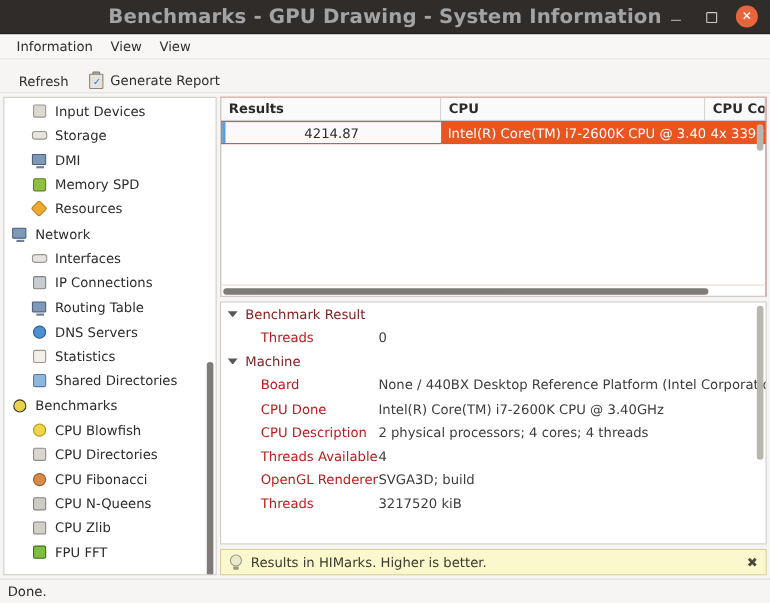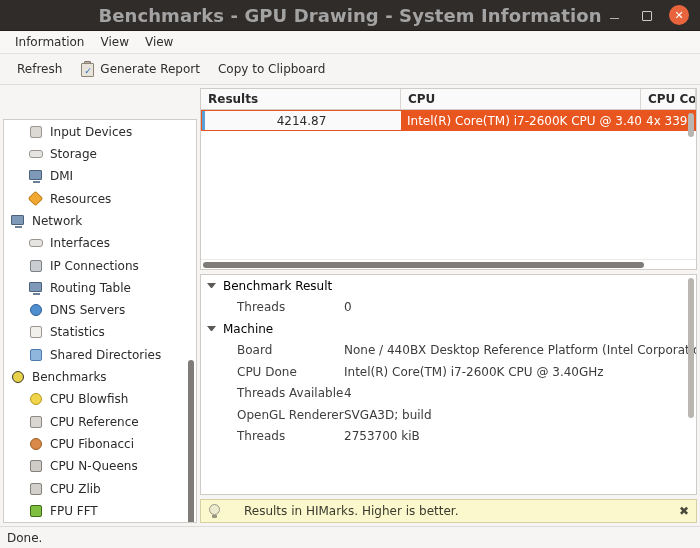--- a/index.html
+++ b/index.html
@@ -83,21 +83,21 @@
     padding: 2px 8px;
     color: #2e2e2e;
     font-size: 12px;
     border-radius: 2px;
   }
 
   
   .toolbar {
     height: 31px; flex: 0 0 31px;
     background: #f6f5f4;
-    display: flex; align-items: center;
+    display: flex; align-items: flex-end;
     padding-left: 8px;
     border-bottom: 1px solid #dedbd8;
   }
   .tb-btn {
     display: flex; align-items: center;
     gap: 5px;
     padding: 3px 9px;
     font-size: 12px;
     color: #2e2e2e;
     border-radius: 3px;
@@ -136,21 +136,20 @@
     min-height: 0;
     background: #f6f5f4;
   }
 
   
   .sidebar-wrap {
     width: 197px; flex: 0 0 197px;
     padding: 3px 0 3px 3px;
     display: flex;
     min-height: 0;
-    align-items: flex-end;
   }
   .sidebar {
     flex: 1 1 auto;
     background: #ffffff;
     border: 1px solid #cfcbc7;
     position: relative;
     overflow: hidden;
   }
   .tree {
     padding-top: 1px;
@@ -301,48 +300,48 @@
     position: relative;
     min-height: 0;
   }
   .det-row {
     height: 21.5px;
     display: flex; align-items: center;
     font-size: 12px;
     color: #3c3c3c;
     white-space: nowrap;
   }
-  .det-group { padding-left: 6px; color: #000000; }
+  .det-group { padding-left: 6px; color: #7f1d1d; }
   .tri {
     width: 0; height: 0;
     border-left: 4.5px solid transparent;
     border-right: 4.5px solid transparent;
     border-top: 5px solid #5b5856;
     margin-right: 7px;
     flex: 0 0 9px;
   }
   .det-child { padding-left: 36px; }
-  .det-key { width: 107px; flex: 0 0 107px; color: #404040; }
+  .det-key { width: 107px; flex: 0 0 107px; color: #b91c1c; }
   .det-val { color: #3c3c3c; }
   .det-vscroll {
     position: absolute; right: 2px; top: 3px;
     width: 6px; height: 140px;
     background: #b9b5b1; border-radius: 3px;
   }
 
   
   .infobar {
     flex: 0 0 24px;
     background: #fbf8cd;
     border: 1px solid #d6d0a4;
     display: flex; align-items: center;
     padding: 0 7px 0 7px;
     font-size: 12px;
     color: #3a3a2d;
-    gap: 23px;
+    gap: 7px;
   }
   .bulb {
     width: 13px; height: 15px; position: relative; flex: 0 0 13px;
   }
   .bulb .glass {
     position: absolute; left: 1px; top: 0;
     width: 11px; height: 11px; border-radius: 50%;
     background: #eceacd; border: 1.2px solid #9a9684;
   }
   .bulb .base {
@@ -392,23 +391,20 @@
       <span>Refresh</span>
     </div>
     <div class="tb-btn">
       <span class="clipboard-ico">
         <span class="clip"></span>
           <span class="body"></span>
           <span class="chk">✓</span>
       </span>
       <span>Generate Report</span>
     </div>
-    <div class="tb-btn">
-      <span>Copy to Clipboard</span>
-    </div>
   </div>
 
   <div class="body-area">
 
     <div class="sidebar-wrap">
       <div class="sidebar">
         <div class="tree" id="tree-root">
             <div class="tree-row child">
               <span class="tree-ico">
                 <span class="ic-sq" style="background: rgb(220, 217, 212); border: 1px solid rgb(155, 150, 143);"></span>
@@ -422,20 +418,26 @@
               <span class="tree-label">Storage</span>
             </div>
             <div class="tree-row child">
               <span class="tree-ico">
                 <span class="ic-mon"></span>
               </span>
               <span class="tree-label">DMI</span>
             </div>
             <div class="tree-row child">
               <span class="tree-ico">
+                <span class="ic-sq" style="background: rgb(143, 191, 63); border: 1px solid rgb(93, 127, 36);"></span>
+              </span>
+              <span class="tree-label">Memory SPD</span>
+            </div>
+            <div class="tree-row child">
+              <span class="tree-ico">
                 <span class="ic-diamond" style="background: rgb(240, 168, 48); border: 1px solid rgb(191, 125, 20);"></span>
               </span>
               <span class="tree-label">Resources</span>
             </div>
             <div class="tree-row">
               <span class="tree-ico">
                 <span class="ic-mon"></span>
               </span>
               <span class="tree-label">Network</span>
             </div>
@@ -484,21 +486,21 @@
             <div class="tree-row child">
               <span class="tree-ico">
                 <span class="ic-circle" style="background: rgb(240, 212, 74); border: 1px solid rgb(181, 154, 24);"></span>
               </span>
               <span class="tree-label">CPU Blowfish</span>
             </div>
             <div class="tree-row child">
               <span class="tree-ico">
                 <span class="ic-sq" style="background: rgb(217, 214, 209); border: 1px solid rgb(142, 138, 132);"></span>
               </span>
-              <span class="tree-label">CPU Reference</span>
+              <span class="tree-label">CPU Directories</span>
             </div>
             <div class="tree-row child">
               <span class="tree-ico">
                 <span class="ic-circle" style="background: rgb(217, 138, 74); border: 1px solid rgb(156, 90, 34);"></span>
               </span>
               <span class="tree-label">CPU Fibonacci</span>
             </div>
             <div class="tree-row child">
               <span class="tree-ico">
                 <span class="ic-sq" style="background: rgb(207, 204, 199); border: 1px solid rgb(133, 129, 123);"></span>
@@ -558,30 +560,34 @@
             </div>
             <div class="det-row det-child">
               <span class="det-key">Board</span>
               <span class="det-val">None / 440BX Desktop Reference Platform (Intel Corporation)</span>
             </div>
             <div class="det-row det-child">
               <span class="det-key">CPU Done</span>
               <span class="det-val">Intel(R) Core(TM) i7-2600K CPU @ 3.40GHz</span>
             </div>
             <div class="det-row det-child">
+              <span class="det-key">CPU Description</span>
+              <span class="det-val">2 physical processors; 4 cores; 4 threads</span>
+            </div>
+            <div class="det-row det-child">
               <span class="det-key">Threads Available</span>
               <span class="det-val">4</span>
             </div>
             <div class="det-row det-child">
               <span class="det-key">OpenGL Renderer</span>
               <span class="det-val">SVGA3D; build</span>
             </div>
             <div class="det-row det-child">
               <span class="det-key">Threads</span>
-              <span class="det-val">2753700 kiB</span>
+              <span class="det-val">3217520 kiB</span>
             </div>
           </div>
         <div class="det-vscroll"></div>
       </div>
 
       <div class="infobar">
         <span class="bulb">
           <span class="glass"></span>
             <span class="base"></span>
         </span>

